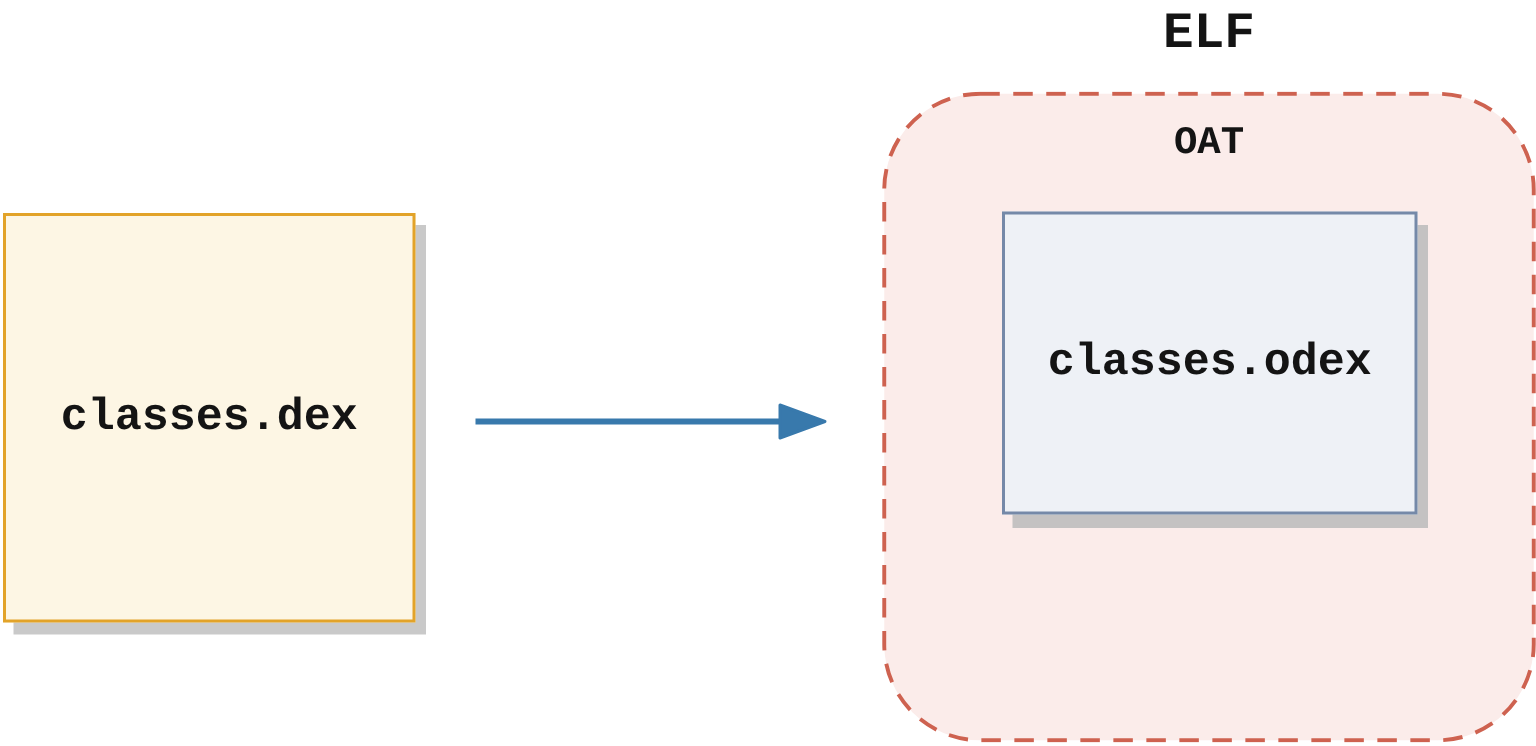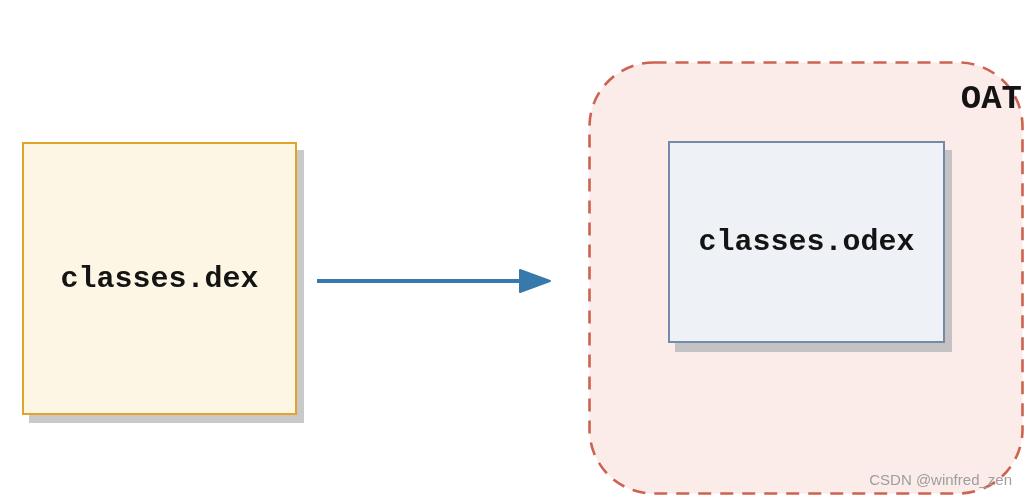--- a/index.html
+++ b/index.html
@@ -28,21 +28,20 @@
     top: 142px;
     width: 275px;
     height: 273px;
     box-sizing: border-box;
     background: #fdf6e4;
     border: 2px solid #e2a329;
     box-shadow: 7px 8px 0 #c9c9c9;
     display: flex;
     align-items: center;
     justify-content: center;
-    margin-left: 20px;
   }
   .dex-box .mono-label,
   .odex-box .mono-label {
     font-size: 30px;
   }
   
   .install-label {
     position: absolute;
     left: 314px;
     top: 218px;
@@ -72,22 +71,22 @@
     left: 588px;
     top: 61px;
     width: 436px;
     height: 434px;
   }
   .oat-label {
     position: absolute;
     left: 590px;
     top: 80px;
     width: 432px;
-    text-align: right;
-    font-size: 34px;
+    text-align: center;
+    font-size: 26px;
     font-family: Liberation Mono, monospace;
   }
   
   .odex-box {
     position: absolute;
     left: 668px;
     top: 141px;
     width: 277px;
     height: 202px;
     box-sizing: border-box;
@@ -107,20 +106,21 @@
     font-size: 15px;
     color: #9e9e9e;
     white-space: nowrap;
   }
 </style>
 </head>
 <body>
 
 <div id="canvas">
 
+  <div class="mono-label elf-label">ELF</div>
 
   <svg class="oat-svg" viewBox="0 0 436 434">
     <rect x="1.5" y="1.5" width="433" height="431" rx="64" ry="64" fill="#fbecea" stroke="#ce6250" stroke-width="2.6" stroke-dasharray="13 9"></rect>
   </svg>
 
   <div class="mono-label oat-label">OAT</div>
 
   <div class="dex-box">
     <span class="mono-label">classes.dex</span>
   </div>
@@ -128,15 +128,14 @@
 
   <svg class="install-arrow" viewBox="0 0 240 32">
     <line x1="3" y1="16" x2="207" y2="16" stroke="#3879ac" stroke-width="4"></line>
     <polygon points="206,5 236,16 206,27" fill="#3879ac" stroke="#3879ac" stroke-width="2" stroke-linejoin="round"></polygon>
   </svg>
 
   <div class="odex-box">
     <span class="mono-label">classes.odex</span>
   </div>
 
-  <div class="watermark">CSDN @winfred_zen</div>
 
 </div>
 
 </body></html>

